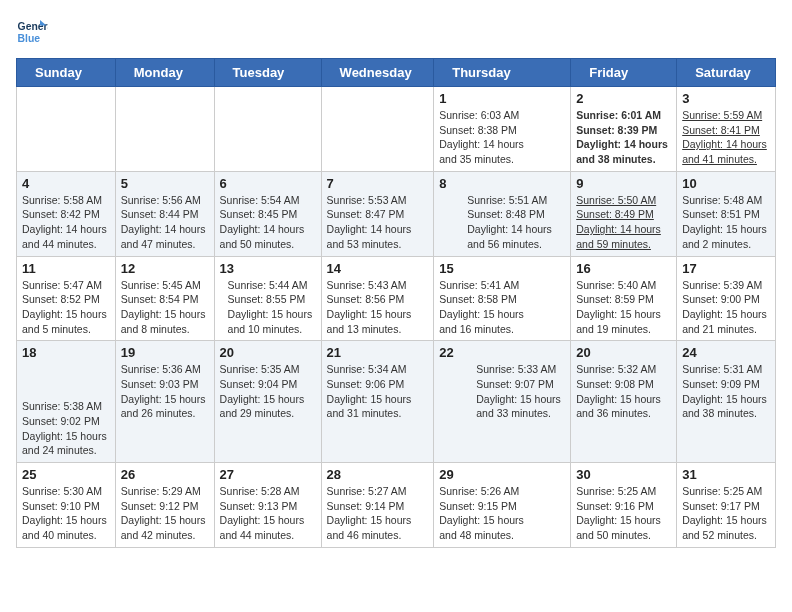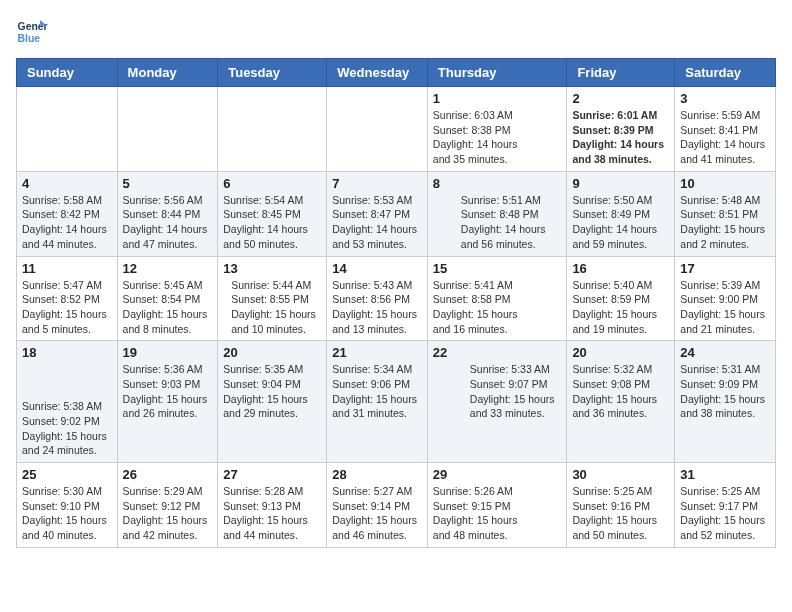--- a/index.html
+++ b/index.html
@@ -38,21 +38,21 @@
       color: #333;
     }
     table {
       width: 100%;
       border-collapse: collapse;
       font-size: 11px;
     }
     thead tr th {
       background: #3a6db5;
       color: #fff;
-      padding: 6px 10px;
+      padding: 6px 18px;
       text-align: left;
       font-size: 13px;
       font-weight: bold;
       border: 1px solid #2a5a9f;
     }
     tbody tr td {
       border: 1px solid #ccc;
       vertical-align: top;
       padding: 4px 5px;
       height: 78px;
@@ -121,21 +121,21 @@
         </td>
         <td>
           <span class="day-number">2</span>
           <div class="day-detail" style="white-space: pre-line; font-weight: bold;">Sunrise: 6:01 AM
 Sunset: 8:39 PM
 Daylight: 14 hours
 and 38 minutes.</div>
         </td>
         <td>
           <span class="day-number">3</span>
-          <div class="day-detail" style="white-space: pre-line;">Sunrise: 5:59 AM
+          <div class="day-detail" style="white-space: pre-line; text-decoration: underline;">Sunrise: 5:59 AM
 Sunset: 8:41 PM
 Daylight: 14 hours
 and 41 minutes.</div>
         </td>
       </tr>
       <tr>
         <td>
           <span class="day-number">4</span>
           <div class="day-detail" style="white-space: pre-line;">Sunrise: 5:58 AM
 Sunset: 8:42 PM
@@ -165,21 +165,21 @@
         </td>
         <td>
           <span class="day-number">8</span>
           <div class="day-detail" style="white-space: pre-line; margin-left: 28px;">Sunrise: 5:51 AM
 Sunset: 8:48 PM
 Daylight: 14 hours
 and 56 minutes.</div>
         </td>
         <td>
           <span class="day-number">9</span>
-          <div class="day-detail" style="white-space: pre-line;">Sunrise: 5:50 AM
+          <div class="day-detail" style="white-space: pre-line; text-decoration: underline;">Sunrise: 5:50 AM
 Sunset: 8:49 PM
 Daylight: 14 hours
 and 59 minutes.</div>
         </td>
         <td>
           <span class="day-number">10</span>
           <div class="day-detail" style="white-space: pre-line;">Sunrise: 5:48 AM
 Sunset: 8:51 PM
 Daylight: 15 hours
 and 2 minutes.</div>

